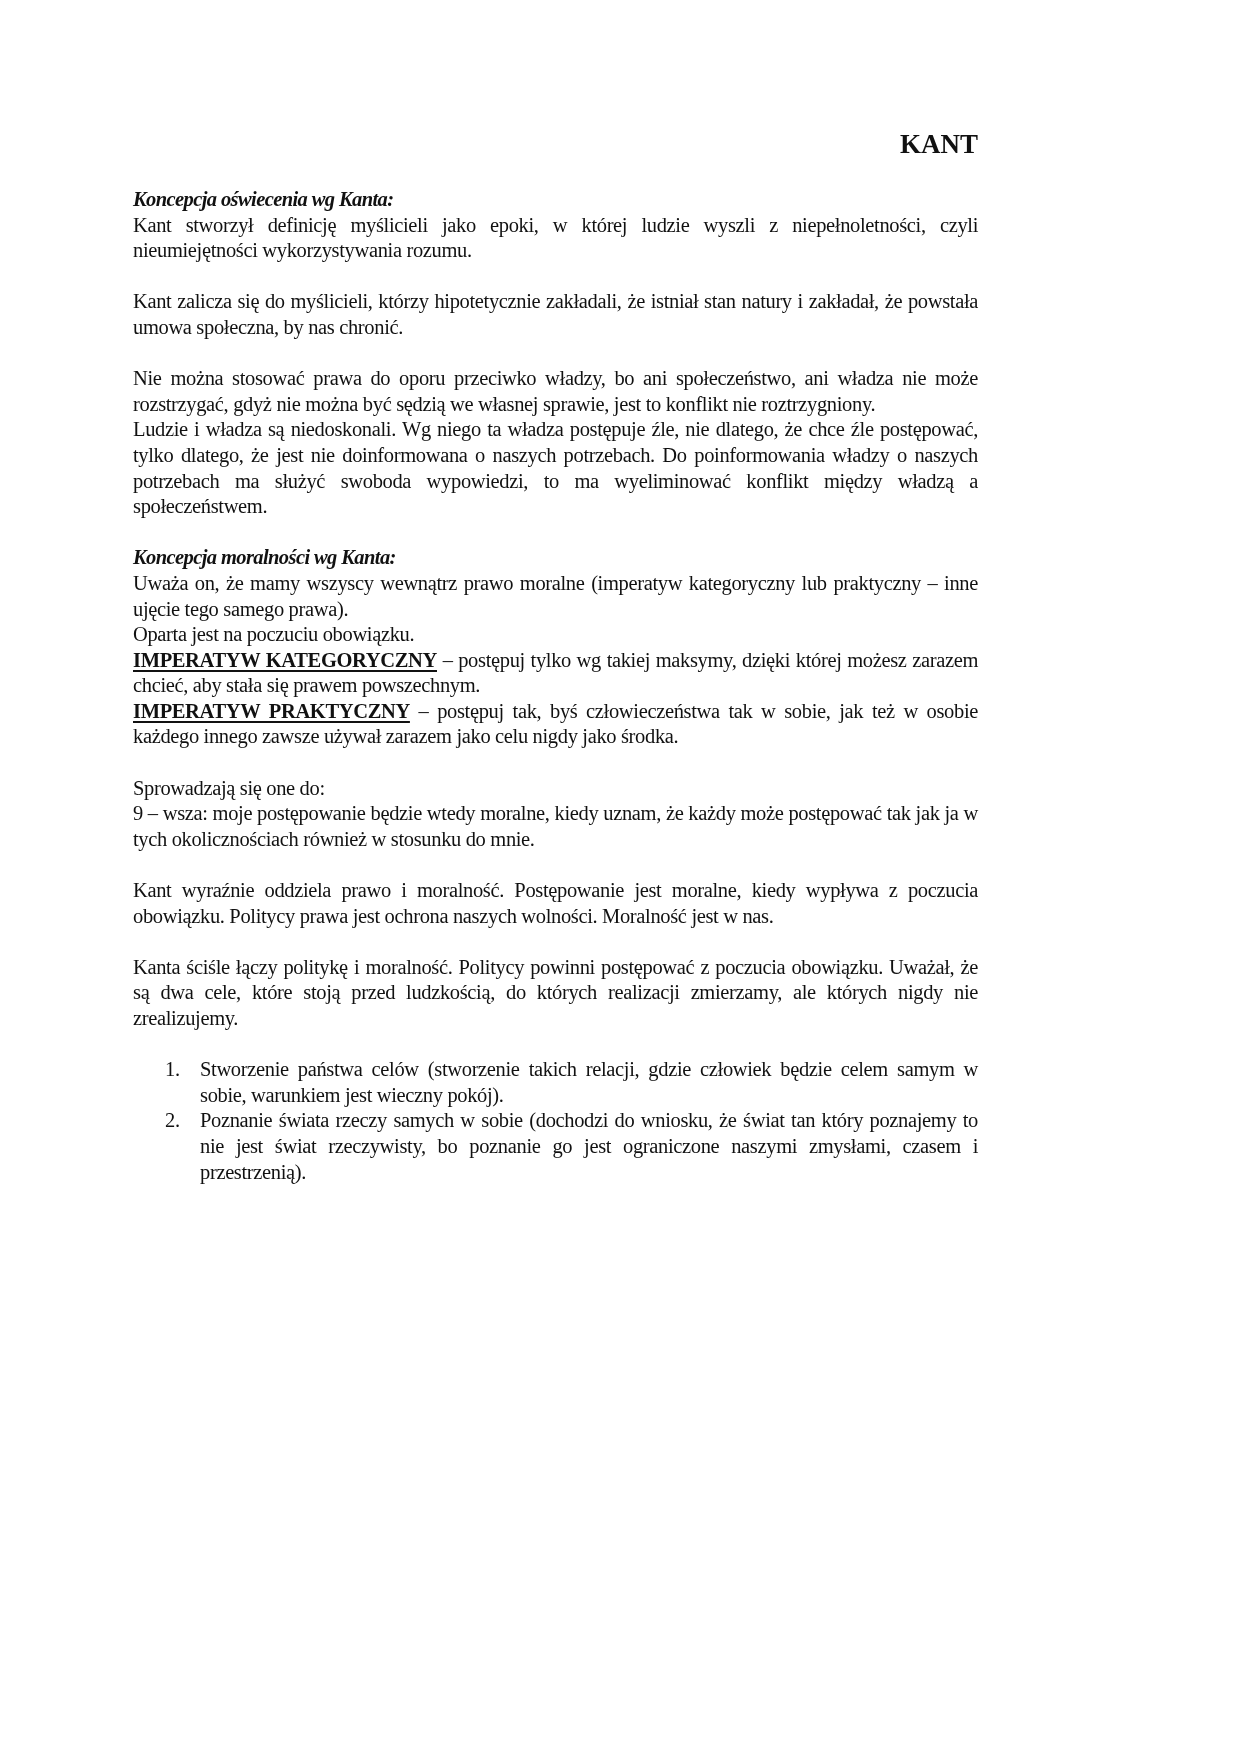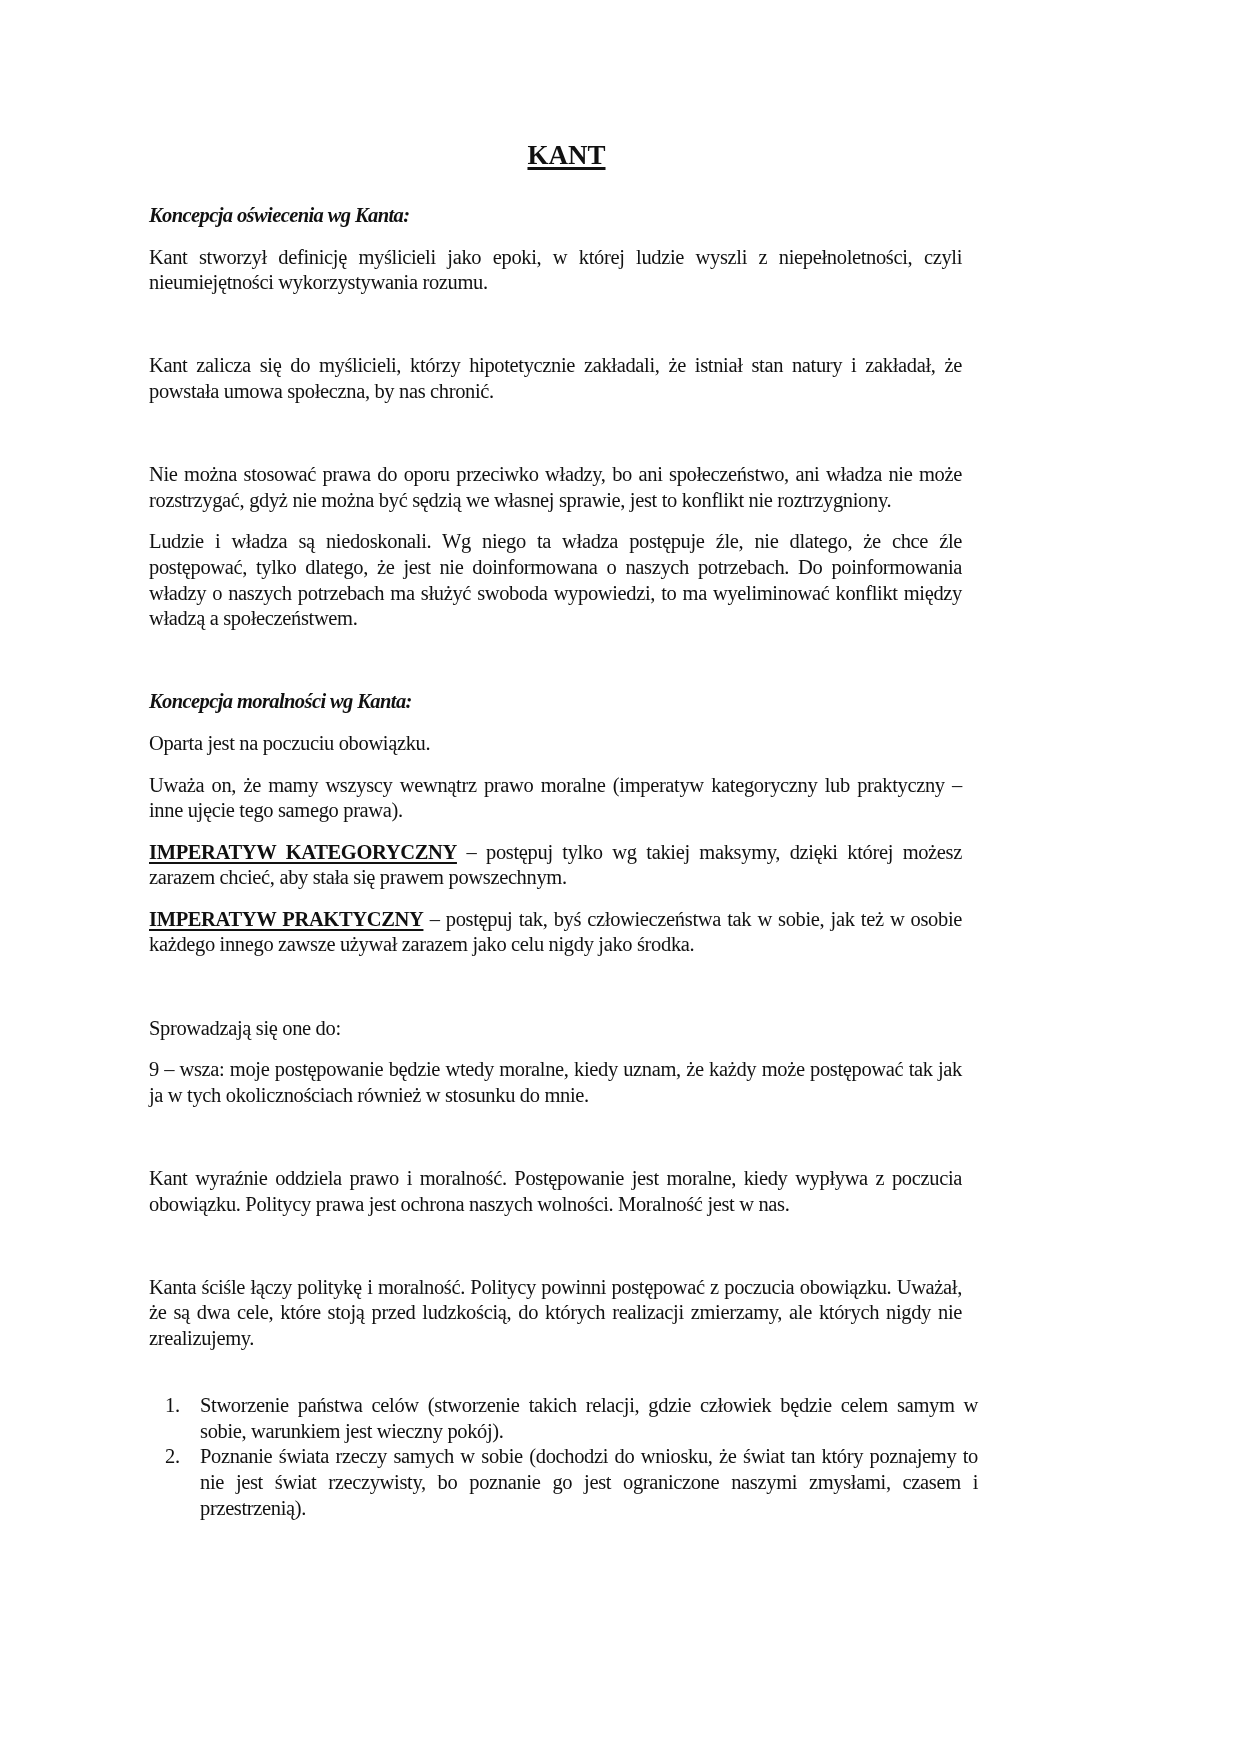--- a/index.html
+++ b/index.html
@@ -19,40 +19,39 @@
     position: absolute;
     left: 133px;
     top: 0;
     width: 845px;
   }
   .title {
     position: absolute;
     left: 0;
     width: 845px;
     top: 128px;
-    text-align: center;
+    text-align: right;
     font-weight: bold;
     font-size: 27px;
     line-height: 32px;
-    text-decoration: underline;
     text-decoration-thickness: 3px;
     text-underline-offset: 3px;
-    margin: 11px;
+    margin: 0;
   }
   .body-text {
     position: absolute;
     left: 0;
     top: 187px;
     width: 845px;
     font-size: 20.5px;
     line-height: 25.6px;
     letter-spacing: -0.35px;
   }
   .body-text p {
-    margin: 16px;
+    margin: 0;
     text-align: justify;
   }
   .gap { height: 25.6px; }
   .heading {
     font-weight: bold;
     font-style: italic;
     letter-spacing: -0.6px;
   }
   .term {
     font-weight: bold;
@@ -87,22 +86,22 @@
     <p class="heading">Koncepcja oświecenia wg Kanta:</p>
     <p>Kant stworzył definicję myślicieli jako epoki, w której ludzie wyszli z niepełnoletności, czyli nieumiejętności wykorzystywania rozumu.</p>
     <div class="gap"></div>
     <p>Kant zalicza się  do myślicieli, którzy hipotetycznie zakładali, że istniał stan natury i zakładał, że powstała umowa społeczna, by nas chronić.</p>
     <div class="gap"></div>
     <p>Nie można stosować prawa do oporu przeciwko władzy, bo ani społeczeństwo, ani władza nie może rozstrzygać, gdyż nie można być sędzią we własnej sprawie, jest to konflikt nie roztrzygniony.</p>
     <p>Ludzie i władza są niedoskonali. Wg niego ta władza postępuje źle, nie dlatego, że chce źle postępować, tylko dlatego, że jest nie doinformowana o naszych potrzebach. Do poinformowania władzy o naszych potrzebach ma służyć swoboda wypowiedzi, to ma wyeliminować konflikt między władzą a społeczeństwem.</p>
     <div class="gap"></div>
 
     <p class="heading">Koncepcja moralności wg Kanta:</p>
+    <p>Uważa on, że mamy wszyscy wewnątrz prawo moralne (imperatyw kategoryczny lub praktyczny – inne ujęcie tego samego prawa).</p>
     <p>Oparta jest na poczuciu obowiązku.</p>
-    <p>Uważa on, że mamy wszyscy wewnątrz prawo moralne (imperatyw kategoryczny lub praktyczny – inne ujęcie tego samego prawa).</p>
     <p><span class="term">IMPERATYW KATEGORYCZNY</span><span> – postępuj tylko wg takiej maksymy, dzięki której możesz zarazem chcieć, aby stała się prawem powszechnym.</span></p>
     <p><span class="term">IMPERATYW PRAKTYCZNY</span><span> – postępuj tak, byś człowieczeństwa tak w sobie, jak też w osobie każdego innego zawsze używał zarazem jako celu nigdy jako środka.</span></p>
     <div class="gap"></div>
     <p>Sprowadzają się one do:</p>
     <p>9 – wsza: moje postępowanie będzie wtedy moralne, kiedy uznam, że każdy może postępować tak jak ja w tych okolicznościach również w stosunku do mnie.</p>
     <div class="gap"></div>
     <p>Kant wyraźnie oddziela prawo i moralność. Postępowanie jest moralne, kiedy wypływa z poczucia obowiązku. Politycy prawa jest ochrona naszych wolności. Moralność jest w nas.</p>
     <div class="gap"></div>
     <p>Kanta ściśle łączy politykę i moralność. Politycy powinni postępować z poczucia obowiązku. Uważał, że są dwa cele, które stoją przed ludzkością, do których realizacji zmierzamy, ale których nigdy nie zrealizujemy.</p>
     <div class="gap"></div>

